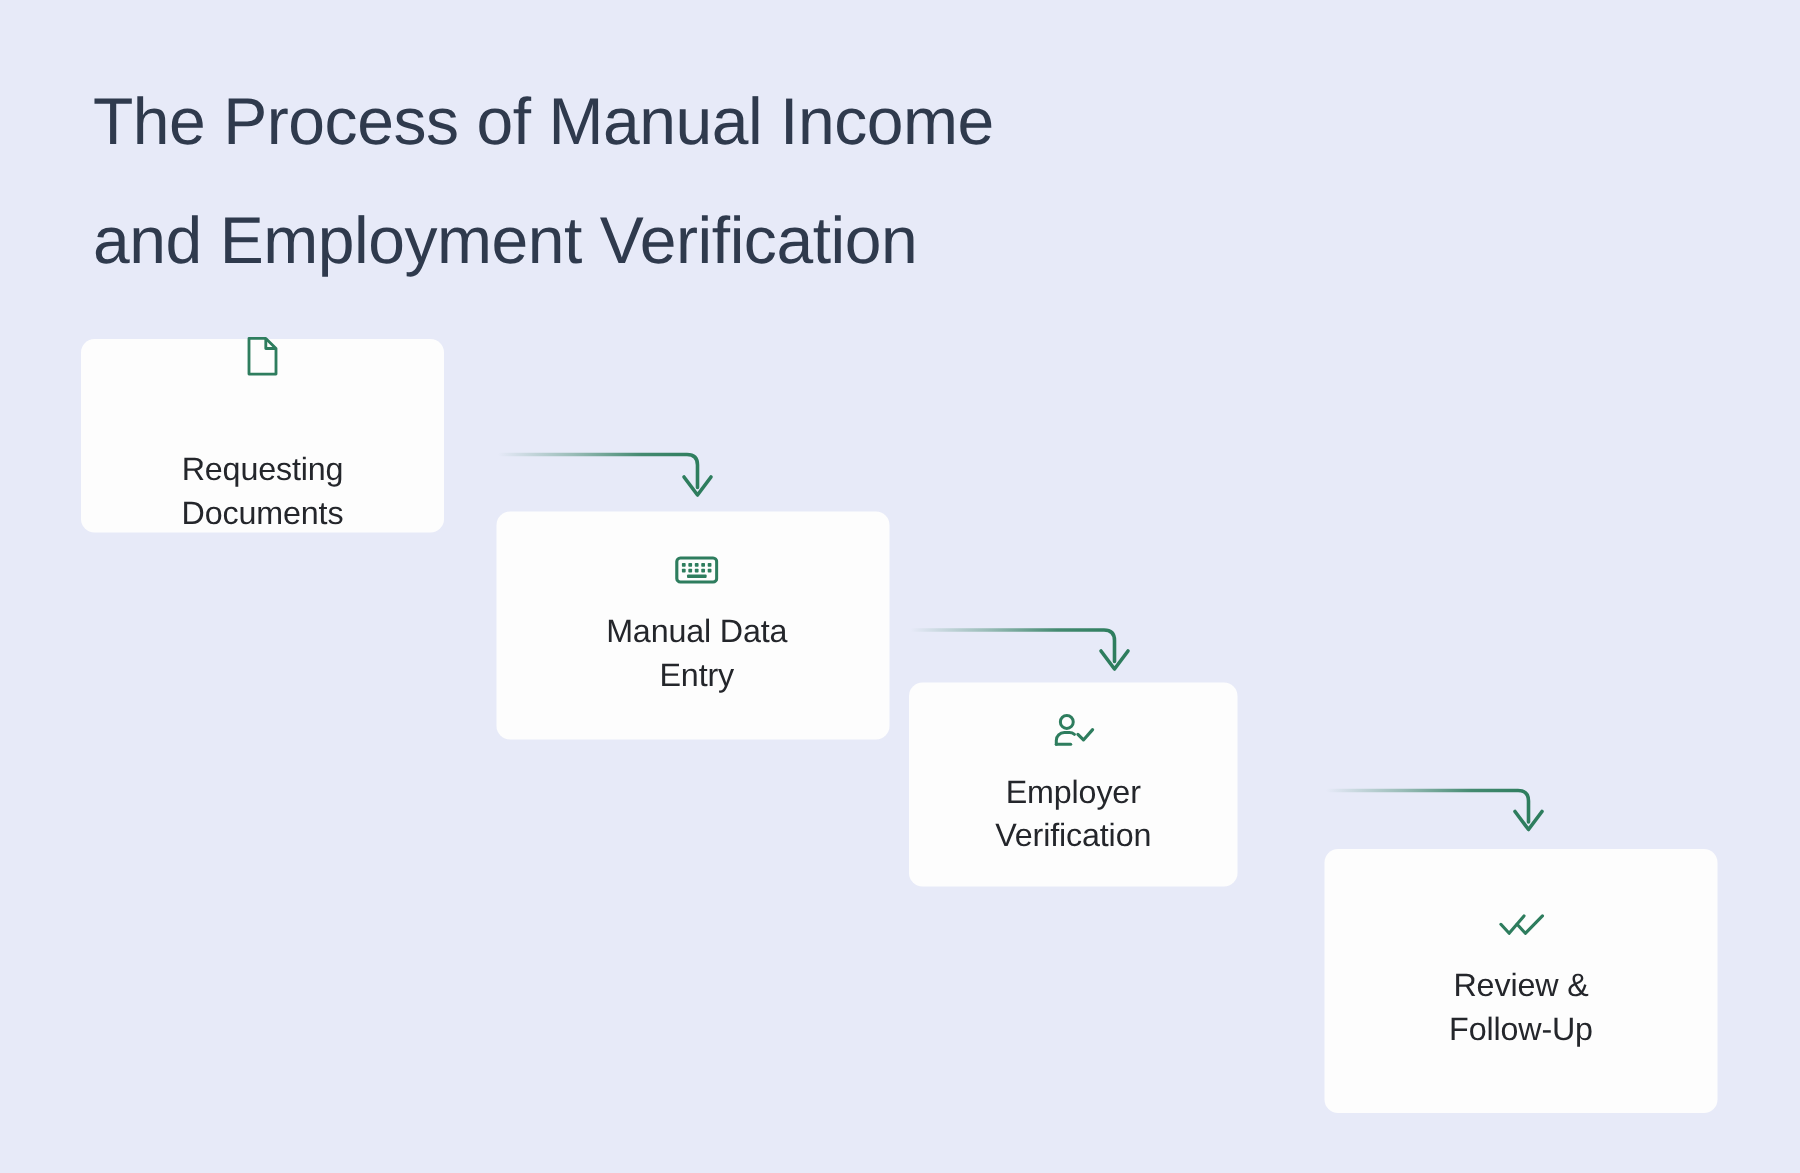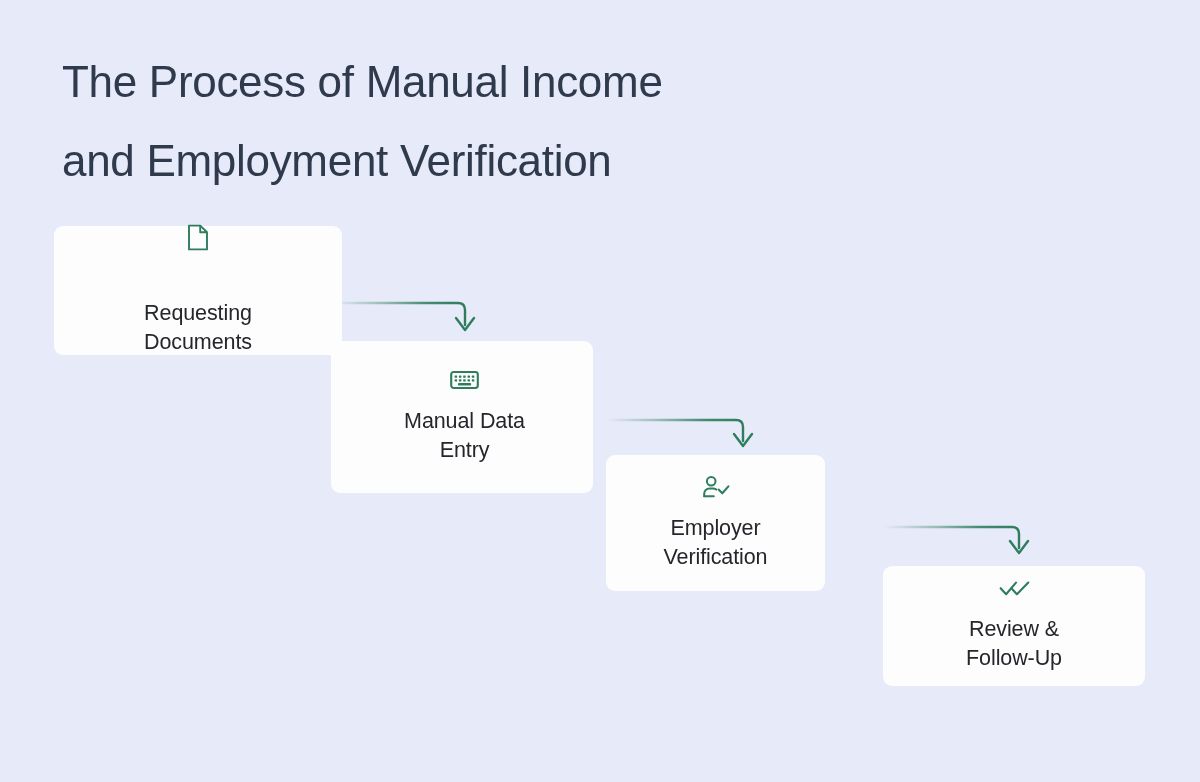--- a/index.html
+++ b/index.html
@@ -72,24 +72,24 @@
   .card-label {
     font-size:21.5px;
     line-height:29px;
     color:#24262b;
     text-align:center;
     white-space:pre-line;
     letter-spacing:-0.1px;
   }
 
   
-  #card-1 { left:54px;  top:226px; width:288px; height:129px;gap:33px; }
+  #card-1 { left:54px;  top:226px; width:242px; height:129px;gap:33px; }
   #card-2 { left:331px; top:341px; width:262px; height:152px;padding-left:19px; }
   #card-3 { left:606px; top:455px; width:219px; height:136px; }
-  #card-4 { left:883px; top:566px; width:262px; height:120px; }
+  #card-4 { left:883px; top:566px; width:262px; height:176px; }
 
   #card-1 .card-icon { margin-bottom:15px; }
   #card-2 .card-icon { margin-bottom:16px; }
   #card-3 .card-icon { margin-bottom:14px; }
   #card-4 .card-icon { margin-bottom:18px; }
 </style>
 </head>
 <body>
 
 <div id="stage">

